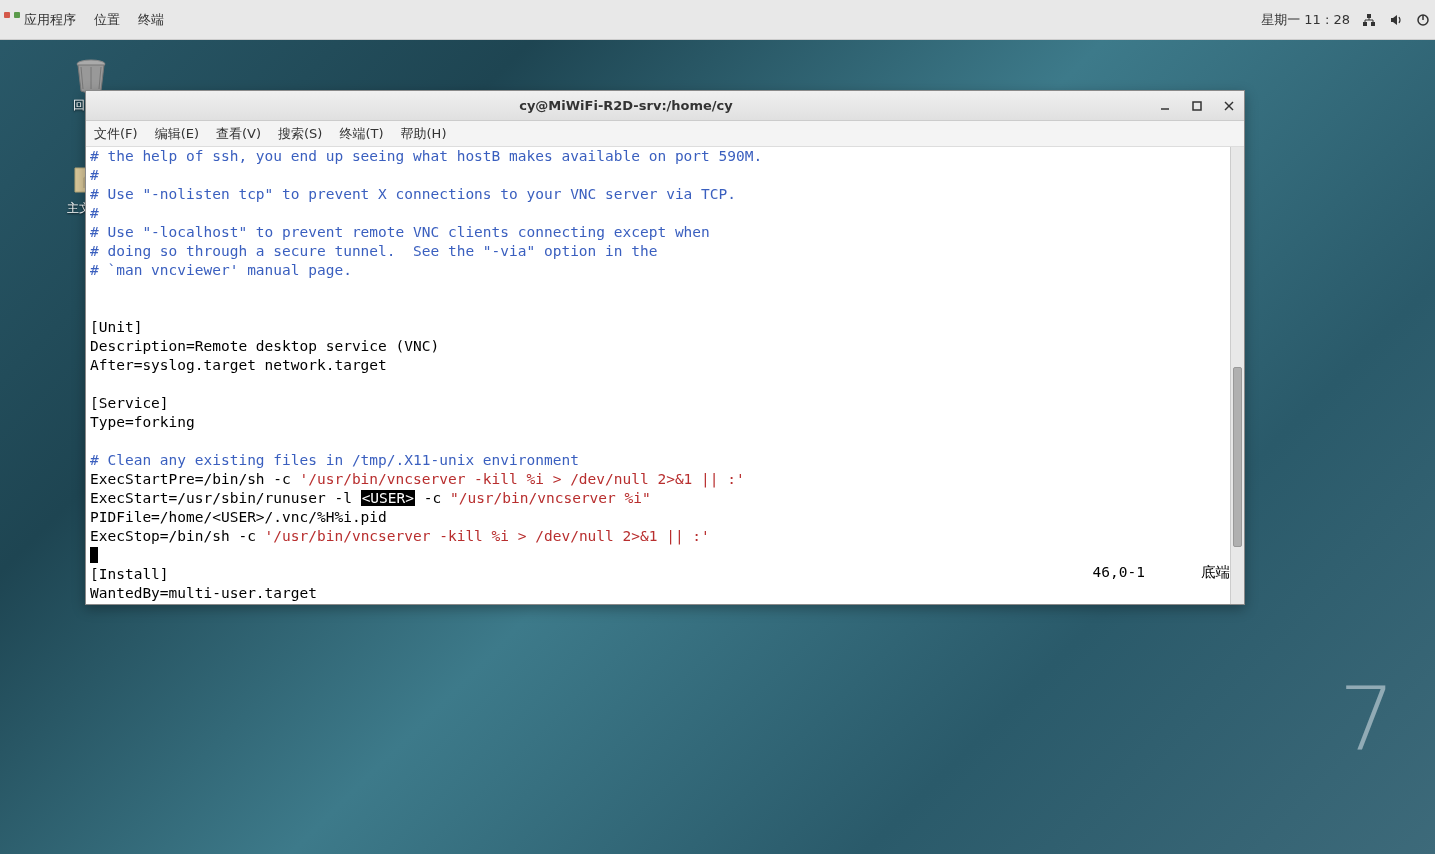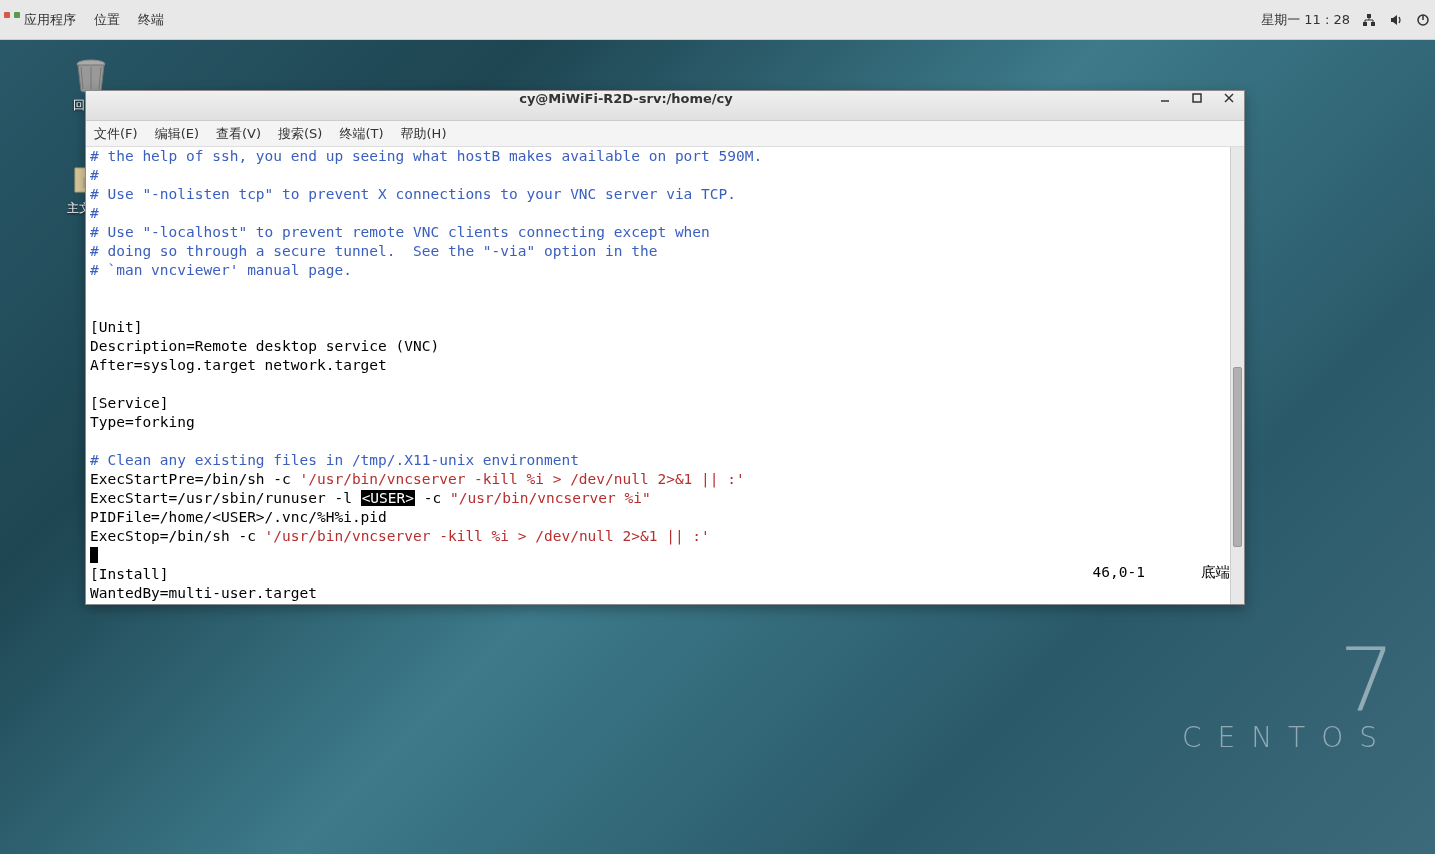--- a/index.html
+++ b/index.html
@@ -69,21 +69,21 @@
   border: 1px solid #8a8a8a;
   box-shadow: 0 4px 12px rgba(0,0,0,0.3);
   display: flex;
   flex-direction: column;
 }
 .titlebar {
   height: 30px;
   background: linear-gradient(#f0f0f0, #e0e0e0);
   border-bottom: 1px solid #ccc;
   display: flex;
-  align-items: flex-start;
+  align-items: center;
   padding: 0 8px;
   font-size: 13px;
   font-weight: bold;
   color: #333;
 }
 .title-text { flex: 1; text-align: center; }
 .win-controls { display: flex; gap: 18px; }
 .win-btn { width: 14px; height: 14px; display: flex; align-items: center; justify-content: center; cursor: default; font-size: 12px; }
 .menubar {
   height: 26px;
@@ -171,21 +171,20 @@
 <div class="desktop-icon folder">
   <svg class="icon-img" viewBox="0 0 40 40">
     <path d="M4 12 L4 34 L36 34 L36 14 L20 14 L16 10 L4 10 Z" fill="#d9c89a" stroke="#b8a878"></path>
     <path d="M12 20 L20 14 L28 20 L28 30 L12 30 Z" fill="#c4b48a"></path>
   </svg>
   <span>主文件夹</span>
 </div>
 
 <div class="centos-brand">
   <div class="centos-7">7</div>
-  <div class="centos-txt">CENTOS</div>
 </div>
 
 <div class="terminal-window">
   <div class="titlebar">
     <span class="title-text">cy@MiWiFi-R2D-srv:/home/cy</span>
     <div class="win-controls">
       <span class="win-btn">
           <svg width="10" height="10">
             <line x1="1" y1="8" x2="9" y2="8" stroke="#333" stroke-width="1.5"></line>
           </svg>

